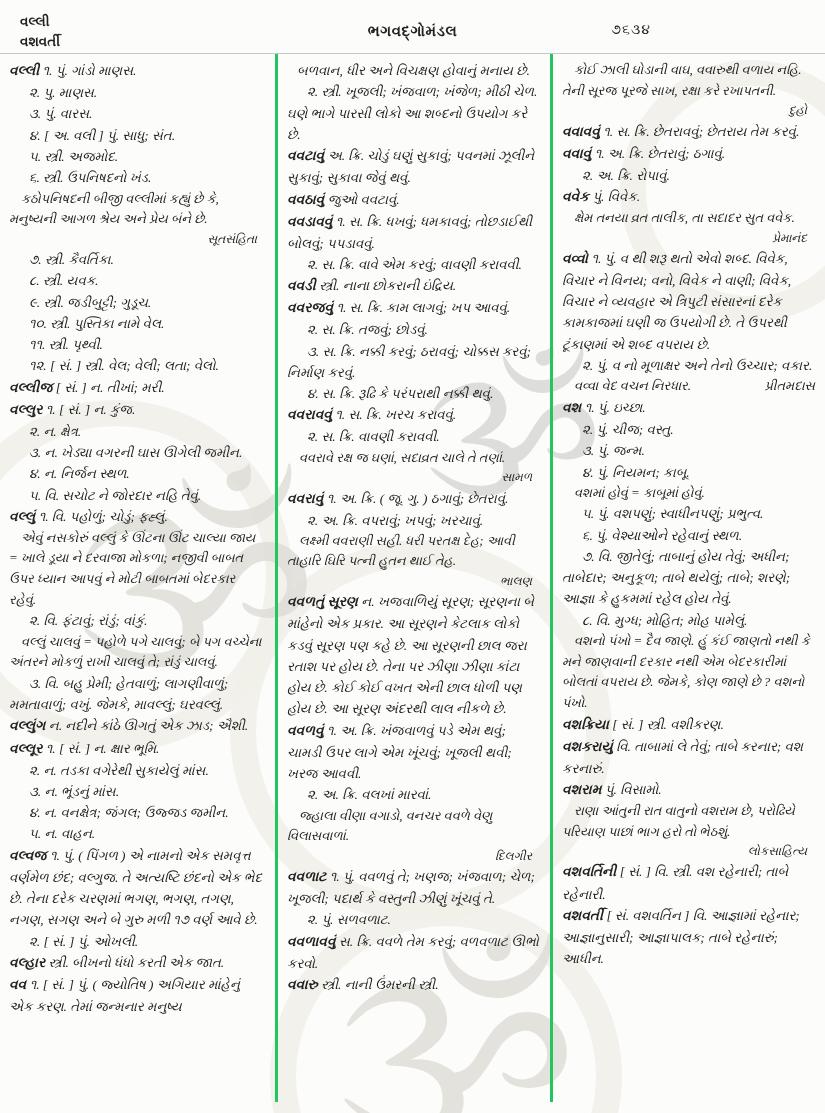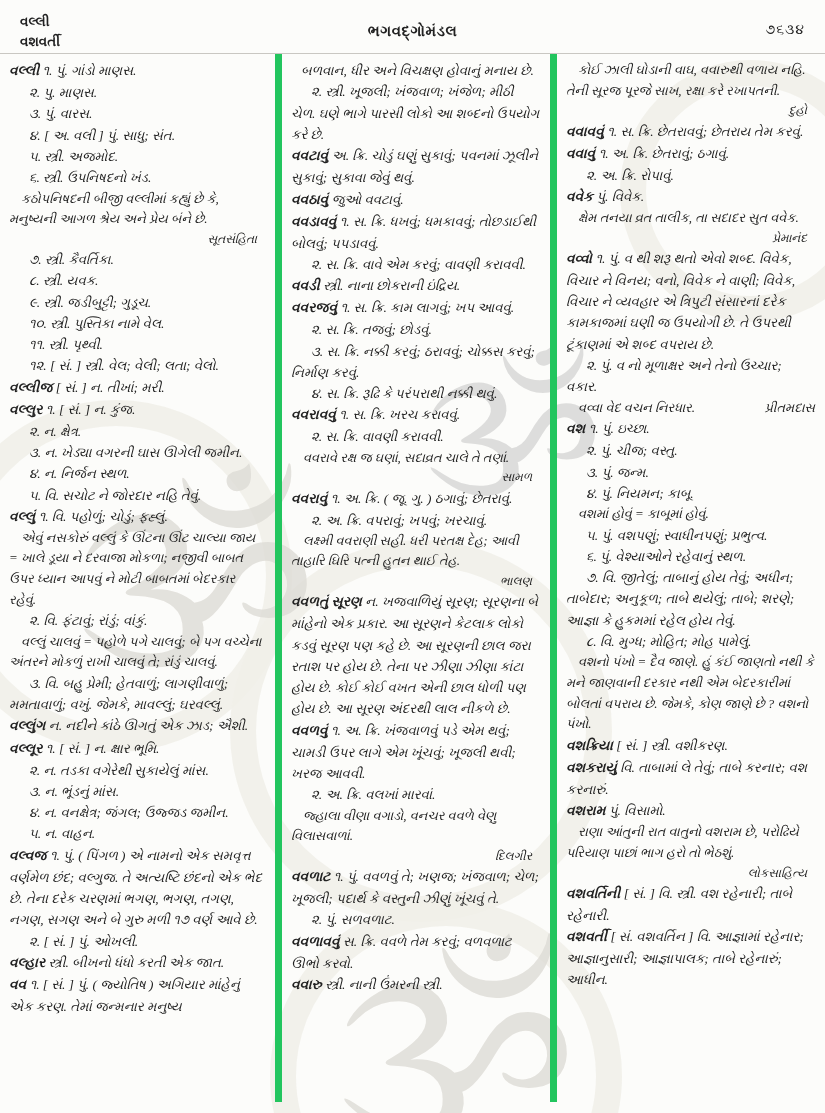--- a/index.html
+++ b/index.html
@@ -22,36 +22,36 @@
   
   header{
     position:relative;z-index:2;
     display:grid;grid-template-columns:1fr auto 1fr;
     align-items:start;
     padding:12px 20px 2px 20px;
     border-bottom:1px solid #c9c7c2;
   }
   .guide{font-weight:bold;font-size:13.5px;line-height:1.45;}
   .title{font-weight:bold;font-size:15px;letter-spacing:.5px;align-self:center;}
-  .pageno{text-align:right;font-size:14px;letter-spacing:1px;padding-top:10px;}
+  .pageno{text-align:center;font-size:14px;letter-spacing:1px;padding-top:10px;}
   
   main{
     position:relative;z-index:1;
     display:grid;grid-template-columns:1fr 1fr 1fr;
     height:1048px;
     font-style:italic;
   }
   .col{
     padding:6px 10px 0 9px;
     overflow:hidden;
     font-size:13.3px;
     line-height:1.6;
     text-align:left;
   }
-  .col + .col{border-left:7px solid #22c55e;}
+  .col + .col{border-left:3px solid #22c55e;}
   .col p{margin:0;}
   .dictionary-entry{margin-top:5px;}
   .hw{font-weight:bold;font-size:13.8px;}
   .sense-line{margin-top:2px;text-indent:20px;}
   .continuation-line{text-indent:10px;}
   .quote-line{margin:1px 0 1px 16px;text-indent:12px;font-size:12.9px;}
   .citation-line{text-align:right;padding-right:8px;font-size:12px;margin-bottom:2px;}
   .inline-cite{float:right;padding-right:0;}
 </style>
 </head>

